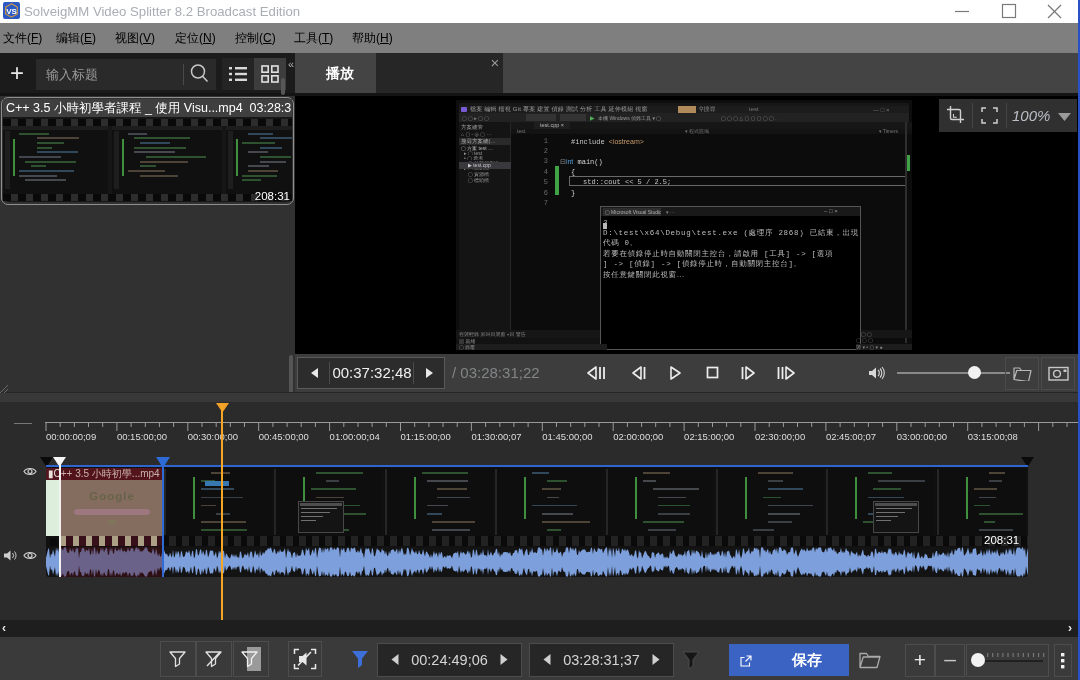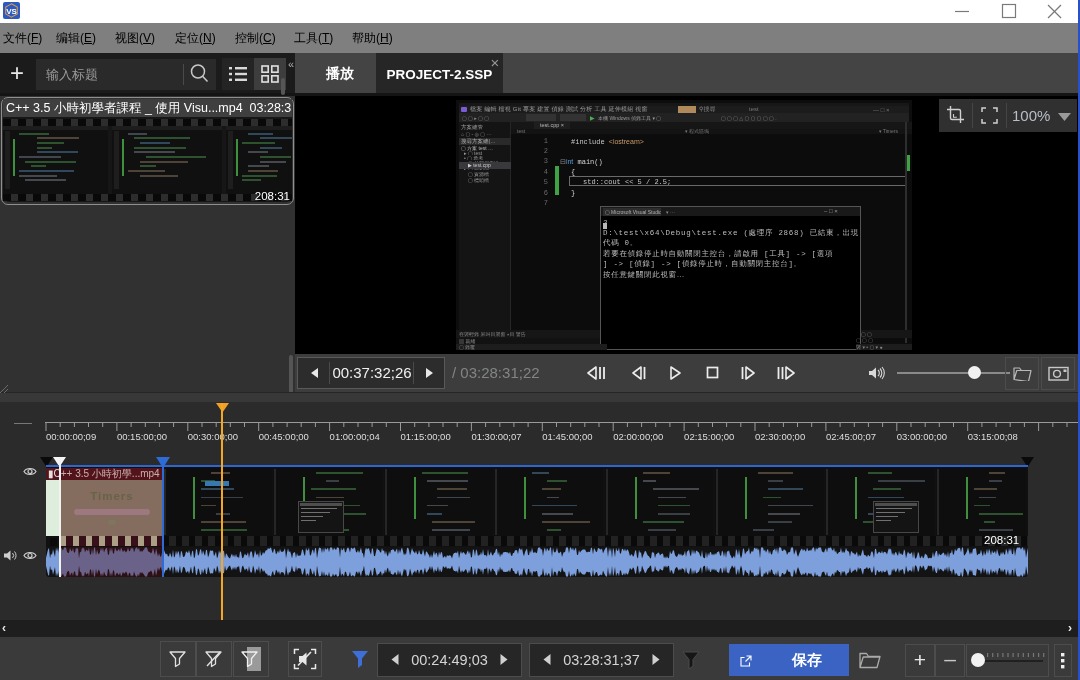--- a/index.html
+++ b/index.html
@@ -5,20 +5,21 @@
 .abs{position:absolute;}
 #stage{position:relative;width:1080px;height:680px;}
 </style></head><body>
 <div id="stage">
 <div class="abs" style="left:0px;top:0px;width:1080px;height:23px;background:#ffffff;"></div>
 <svg class="abs" style="left:3px;top:2px" width="17" height="17" viewBox="0 0 17 17">
 <rect width="17" height="17" rx="2" fill="#2b59c3"></rect>
 <polygon points="8.5,1.8 14.3,5.1 14.3,11.9 8.5,15.2 2.7,11.9 2.7,5.1" fill="none" stroke="#d99a3e" stroke-width="1.1"></polygon>
 <text x="8.5" y="12" font-size="8" font-weight="bold" fill="#fff" text-anchor="middle">VS</text>
     </svg>
+<div class="abs" style="left:24px;top:4px;width:500px;height:16px;color:#a9aeb4;font-size:13.2px;line-height:16px;">SolveigMM Video Splitter 8.2 Broadcast Edition</div>
 <svg class="abs" style="left:948px;top:0px" width="130" height="23" viewBox="0 0 130 23">
 <g stroke="#7a7a7a" stroke-width="1.2" fill="none">
 <line x1="7" y1="11.5" x2="21" y2="11.5"></line>
 <rect x="54.5" y="4.5" width="13" height="13"></rect>
 <line x1="100" y1="5" x2="113" y2="18"></line>
         <line x1="113" y1="5" x2="100" y2="18"></line>
 </g>
     </svg>
 <div class="abs" style="left:0px;top:23px;width:1080px;height:30px;background:#7f7f7f;"></div>
 <div class="abs" style="left:3px;top:31px;width:55px;height:15px;color:#000;font-size:12px;line-height:15px;white-space:nowrap;">文件(<span style="text-decoration:underline">F</span>)</div>
@@ -56,21 +57,20 @@
 <rect x="2" y="2" width="6.2" height="6.2"></rect>
         <rect x="11.8" y="2" width="6.2" height="6.2"></rect>
 <rect x="2" y="11.8" width="6.2" height="6.2"></rect>
         <rect x="11.8" y="11.8" width="6.2" height="6.2"></rect>
       </g>
     </svg>
 <div class="abs" style="left:288px;top:58px;width:14px;height:12px;color:#b0b0b0;font-size:11px;line-height:12px;">«</div>
 <div class="abs" style="left:281px;top:78px;width:4px;height:17px;background:#565656;border-radius:2px;"></div>
 <div class="abs" style="left:308px;top:53px;width:64px;height:40px;color:#fff;font-size:14px;font-weight:bold;line-height:40px;text-align:center;">播放</div>
 <div class="abs" style="left:376px;top:53px;width:127px;height:40px;background:#262626;"></div>
-<div class="abs" style="left:376px;top:53px;width:127px;height:40px;color:#fff;font-size:13.5px;font-weight:bold;line-height:44px;text-align:center;">PROJECT-2.SSP</div>
 <div class="abs" style="left:488px;top:56px;width:14px;height:14px;color:#9a9a9a;font-size:15px;line-height:14px;text-align:center;">×</div>
 <div class="abs" style="left:0px;top:96px;width:295px;height:297px;background:#313131;"></div>
 <div class="abs" style="left:1px;top:97px;width:293px;height:108px;border:1px solid #8f8f8f;border-radius:7px;"></div>
 <div class="abs" style="left:3px;top:99px;width:289px;height:18px;background:#3f3f3f;color:#fff;font-size:12.5px;line-height:18px;white-space:nowrap;overflow:hidden;"><span style="padding-left:3px">C++ 3.5 小時初學者課程 _ 使用 Visu...mp4&nbsp;&nbsp;03:28:31</span></div>
 <div class="abs" style="left:3px;top:117px;width:289px;height:85px;background:#161616;border-radius:0 0 6px 6px;overflow:hidden;"></div>
 <div class="abs" style="left:3px;top:119px;width:289px;height:7px;background:repeating-linear-gradient(90deg,#090909 0,#090909 8px,#2d2d2d 8px,#2d2d2d 15px);"></div>
 <div class="abs" style="left:3px;top:194px;width:289px;height:7px;background:repeating-linear-gradient(90deg,#090909 0,#090909 8px,#2d2d2d 8px,#2d2d2d 15px);"></div>
 <div class="abs" style="left:3px;top:126px;width:105px;height:68px;background:#101010;overflow:hidden;">
       <div class="abs" style="left:0;top:0;width:105px;height:4px;background:#1d1d1d;"></div>
       <div class="abs" style="left:2px;top:5px;width:5px;height:58px;background:#1e1e1e;"></div>
@@ -203,31 +203,31 @@
 </g>
     </svg>
 <svg class="abs" style="left:981px;top:107px" width="17" height="17" viewBox="0 0 17 17">
 <g stroke="#cfcfcf" stroke-width="1.5" fill="none">
 <path d="M1 5 V1 H5"></path>
         <path d="M12 1 H16 V5"></path>
         <path d="M16 12 V16 H12"></path>
         <path d="M5 16 H1 V12"></path>
 </g>
     </svg>
-<div class="abs" style="left:1012px;top:107px;width:40px;height:18px;color:#b9bdc6;font-size:15px;line-height:18px;">100%</div>
+<div class="abs" style="left:1012px;top:107px;width:40px;height:18px;color:#b9bdc6;font-size:15px;line-height:18px;font-style:italic;">100%</div>
 <svg class="abs" style="left:1057px;top:112px" width="15" height="10" viewBox="0 0 15 10">
       <polygon points="1,1 14,1 7.5,9" fill="#9a9a9a"></polygon>
     </svg>
 <div class="abs" style="left:295px;top:354px;width:785px;height:38px;background:#3d3d3d;"></div>
 <div class="abs" style="left:297px;top:357px;width:148px;height:32px;background:#2c2c2c;border:1px solid #5a5a5a;"></div>
 <svg class="abs" style="left:310px;top:367px" width="9" height="12" viewBox="0 0 9 12">
       <polygon points="8,1 1,6 8,11" fill="#e8e8e8"></polygon>
     </svg>
 <div class="abs" style="left:329px;top:362px;width:1px;height:22px;background:#4a4a4a;"></div>
-<div class="abs" style="left:330px;top:364px;width:84px;height:18px;color:#f0f0f0;font-size:15px;line-height:18px;text-align:center;">00:37:32;26</div>
+<div class="abs" style="left:330px;top:364px;width:84px;height:18px;color:#f0f0f0;font-size:15px;line-height:18px;text-align:center;">00:37:32;48</div>
 <div class="abs" style="left:413px;top:362px;width:1px;height:22px;background:#4a4a4a;"></div>
 <svg class="abs" style="left:425px;top:367px" width="9" height="12" viewBox="0 0 9 12">
       <polygon points="1,1 8,6 1,11" fill="#e8e8e8"></polygon>
     </svg>
 <div class="abs" style="left:452px;top:364px;width:110px;height:18px;color:#828486;font-size:15px;line-height:18px;">/ 03:28:31;22</div>
 <svg class="abs" style="left:587px;top:365px" width="19" height="16" viewBox="0 0 19 16">
       <polygon points="9,2 1,8 9,14" fill="none" stroke="#ececec" stroke-width="1.6" stroke-linejoin="round"></polygon>
       <line x1="13" y1="2" x2="13" y2="14" stroke="#ececec" stroke-width="1.8"></line>
       <line x1="17" y1="2" x2="17" y2="14" stroke="#ececec" stroke-width="1.8"></line>
     </svg>
@@ -316,21 +316,21 @@
       <path d="M9.5 4 a3.5 3.5 0 0 1 0 5 M11.5 2.5 a6 6 0 0 1 0 8" fill="none" stroke="#cfcfcf" stroke-width="1"></path>
     </svg>
 <div class="abs" style="left:46px;top:465px;width:982px;height:112px;background:#101010;border-radius:0 0 4px 4px;overflow:hidden;"></div>
 <div class="abs" style="left:46px;top:465px;width:982px;height:112px;overflow:hidden;border-radius:0 0 4px 4px;">
       <div class="abs" style="left:0px;top:0px;width:982px;height:2px;background:#2f65cf;"></div>
       <div class="abs" style="left:0px;top:2.5px;width:14px;height:68.5px;background:#ddeedd;"></div>
       <div class="abs" style="left:0px;top:2.5px;width:14px;height:12px;background:#54161e;"></div>
       <div class="abs" style="left:14px;top:2.5px;width:103px;height:68.5px;background:#948b75;"></div>
       <div class="abs" style="left:0px;top:2.5px;width:117px;height:12px;background:#54161e;"></div>
       <div class="abs" style="left:2px;top:3px;width:113px;height:28px;color:#e8e0da;font-size:10px;line-height:11px;white-space:nowrap;overflow:hidden;">▮C++ 3.5 小時初學...mp4</div>
-      <div class="abs" style="left:36px;top:25px;width:60px;height:12px;color:#6d7f5a;font-size:11.5px;font-weight:bold;text-align:center;letter-spacing:1px;">Timers</div>
+      <div class="abs" style="left:36px;top:25px;width:60px;height:12px;color:#6d7f5a;font-size:11.5px;font-weight:bold;text-align:center;letter-spacing:1px;">Google</div>
       <div class="abs" style="left:28px;top:44px;width:76px;height:6px;background:#b49aa2;border-radius:3px;"></div>
       <div class="abs" style="left:62px;top:55px;width:8px;height:5px;background:#8e9674;border-radius:2px;"></div>
       <div class="abs" style="left:14px;top:2.5px;width:103px;height:68.5px;background:rgba(85,12,22,0.24);"></div>
       <div class="abs" style="left:117px;top:2.5px;width:108.89999999999998px;height:68.5px;background:#0e0e0e;"></div>
       <div class="abs" style="left:118px;top:4px;width:2px;height:66px;background:#262626;"></div>
       <div class="abs" style="left:147px;top:12px;width:2px;height:42px;background:#3f8f3f;"></div>
       <div class="abs" style="left:165px;top:7.0px;width:19px;height:1.5px;background:#4d4337;"></div>
       <div class="abs" style="left:155px;top:15.2px;width:14px;height:1.5px;background:#2e5230;"></div>
       <div class="abs" style="left:155px;top:23.4px;width:33px;height:1.5px;background:#31485a;"></div>
       <div class="abs" style="left:155px;top:31.599999999999998px;width:42px;height:1.5px;background:#3a3f46;"></div>
@@ -470,21 +470,21 @@
 <polygon points="6,8 9.5,8 13.5,4.5 13.5,17.5 9.5,14 6,14" fill="#e8e8e8"></polygon>
 <line x1="5" y1="17.5" x2="18" y2="4" stroke="#e8e8e8" stroke-width="1.6"></line>
     </svg>
 <svg class="abs" style="left:351px;top:650px" width="18" height="19" viewBox="0 0 18 19">
       <path d="M1 1 H17 L11 8.5 V15 L7 18 V8.5 Z" fill="#3e6fd8"></path>
     </svg>
 <div class="abs" style="left:377px;top:643px;width:145px;height:34px;background:#262626;border:1px solid #4c4c4c;"></div>
 <svg class="abs" style="left:390px;top:653px" width="10" height="13" viewBox="0 0 10 13">
       <polygon points="8.5,1 1.5,6.5 8.5,12" fill="#d0d0d0"></polygon>
     </svg>
-<div class="abs" style="left:407px;top:652px;width:85px;height:16px;color:#d5d5d5;font-size:14.5px;line-height:16px;text-align:center;">00:24:49;03</div>
+<div class="abs" style="left:407px;top:652px;width:85px;height:16px;color:#d5d5d5;font-size:14.5px;line-height:16px;text-align:center;">00:24:49;06</div>
 <svg class="abs" style="left:499px;top:653px" width="10" height="13" viewBox="0 0 10 13">
       <polygon points="1.5,1 8.5,6.5 1.5,12" fill="#d0d0d0"></polygon>
     </svg>
 <div class="abs" style="left:529px;top:643px;width:145px;height:34px;background:#262626;border:1px solid #4c4c4c;"></div>
 <svg class="abs" style="left:542px;top:653px" width="10" height="13" viewBox="0 0 10 13">
       <polygon points="8.5,1 1.5,6.5 8.5,12" fill="#d0d0d0"></polygon>
     </svg>
 <div class="abs" style="left:559px;top:652px;width:85px;height:16px;color:#d5d5d5;font-size:14.5px;line-height:16px;text-align:center;">03:28:31;37</div>
 <svg class="abs" style="left:651px;top:653px" width="10" height="13" viewBox="0 0 10 13">
       <polygon points="1.5,1 8.5,6.5 1.5,12" fill="#d0d0d0"></polygon>

